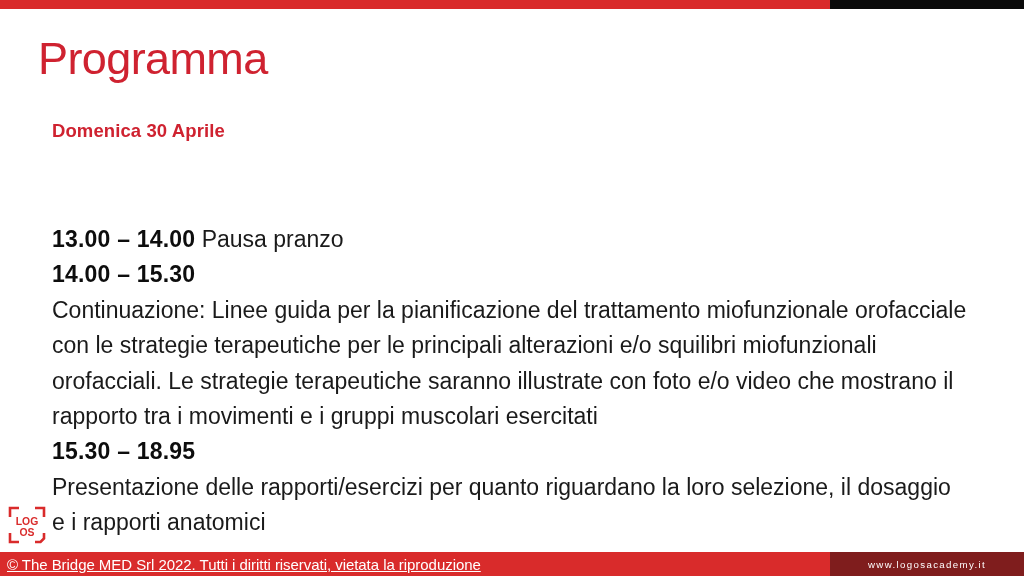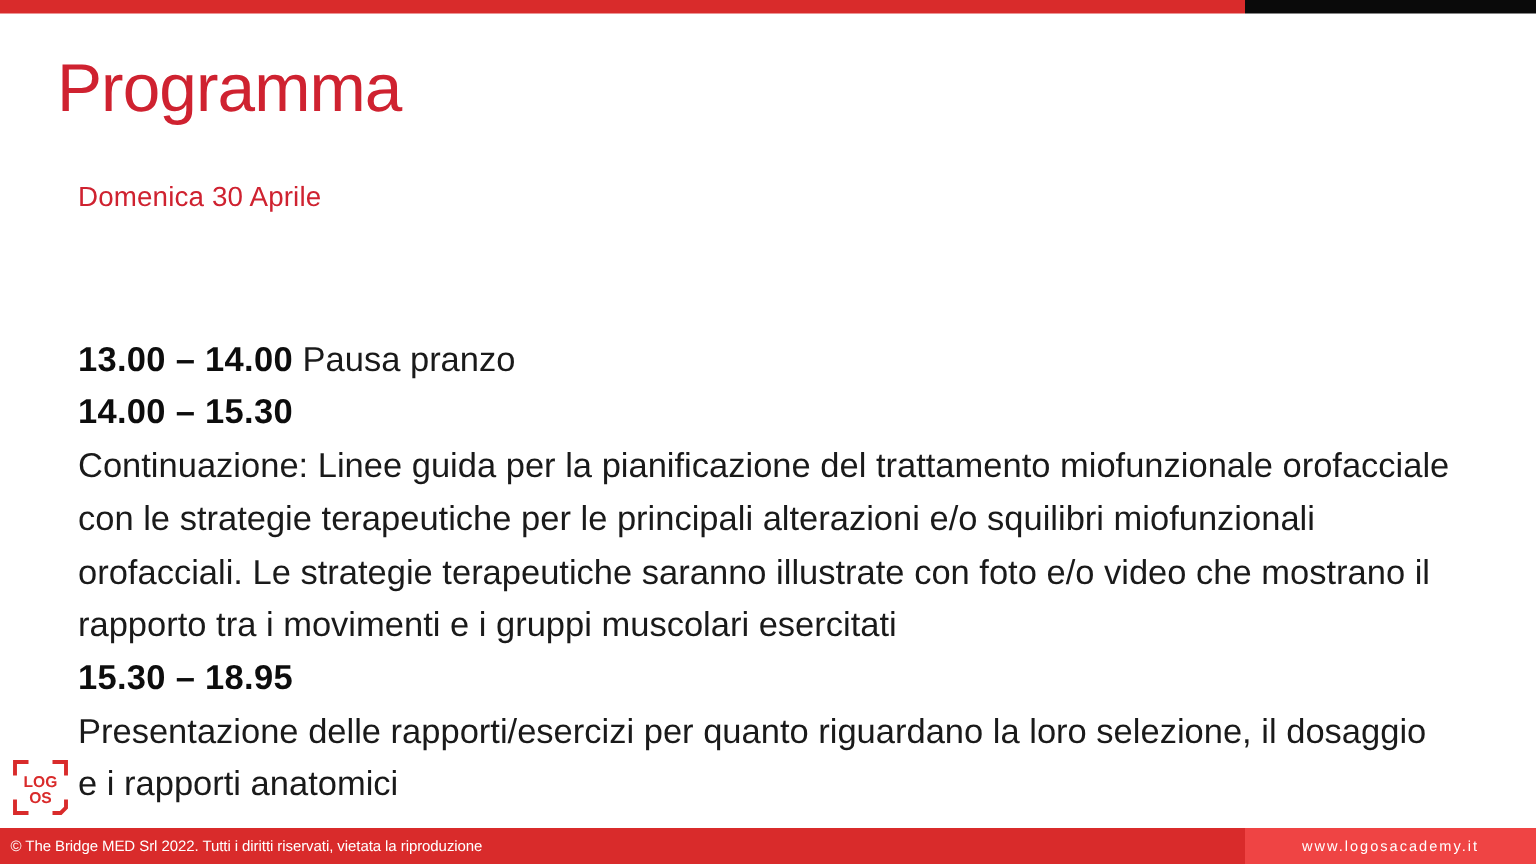--- a/index.html
+++ b/index.html
@@ -48,21 +48,21 @@
     font-weight: normal;
     color: #cf2230;
     letter-spacing: -0.6px;
     line-height: 1.1;
   }
   .subtitle {
     position: absolute;
     left: 52px;
     top: 120px;
     font-size: 18.5px;
-    font-weight: normal;
+    font-weight: bold;
     color: #cf2230;
     letter-spacing: 0.1px;
     text-align: center;
   }
 
   
   .body-block {
     position: absolute;
     left: 52px;
     top: 222px;
@@ -103,28 +103,29 @@
   }
   .footer-red {
     width: 830px;
     height: 100%;
     background: #d92b2b;
     display: flex;
     align-items: center;
   }
   .footer-red span {
     color: #ffffff;
-    font-size: 10px;
+    font-size: 15px;
     padding-left: 7px;
     letter-spacing: -0.05px;
+    text-decoration: underline;
   }
   .footer-black {
     flex: 1;
     height: 100%;
-    background: #ef4444;
+    background: #7f1d1d;
     display: flex;
     align-items: center;
     justify-content: center;
     text-align: center;
   }
   .footer-black span {
     color: #ffffff;
     font-size: 9.7px;
     letter-spacing: 1.35px;
   }

